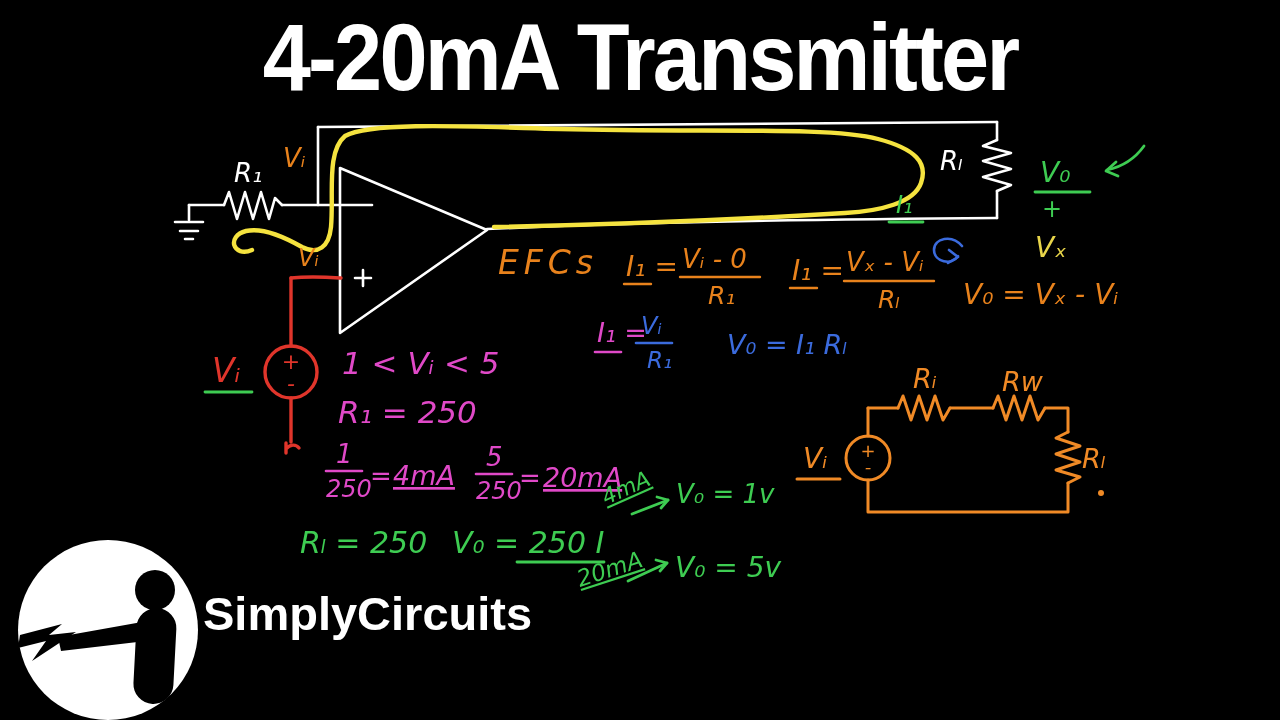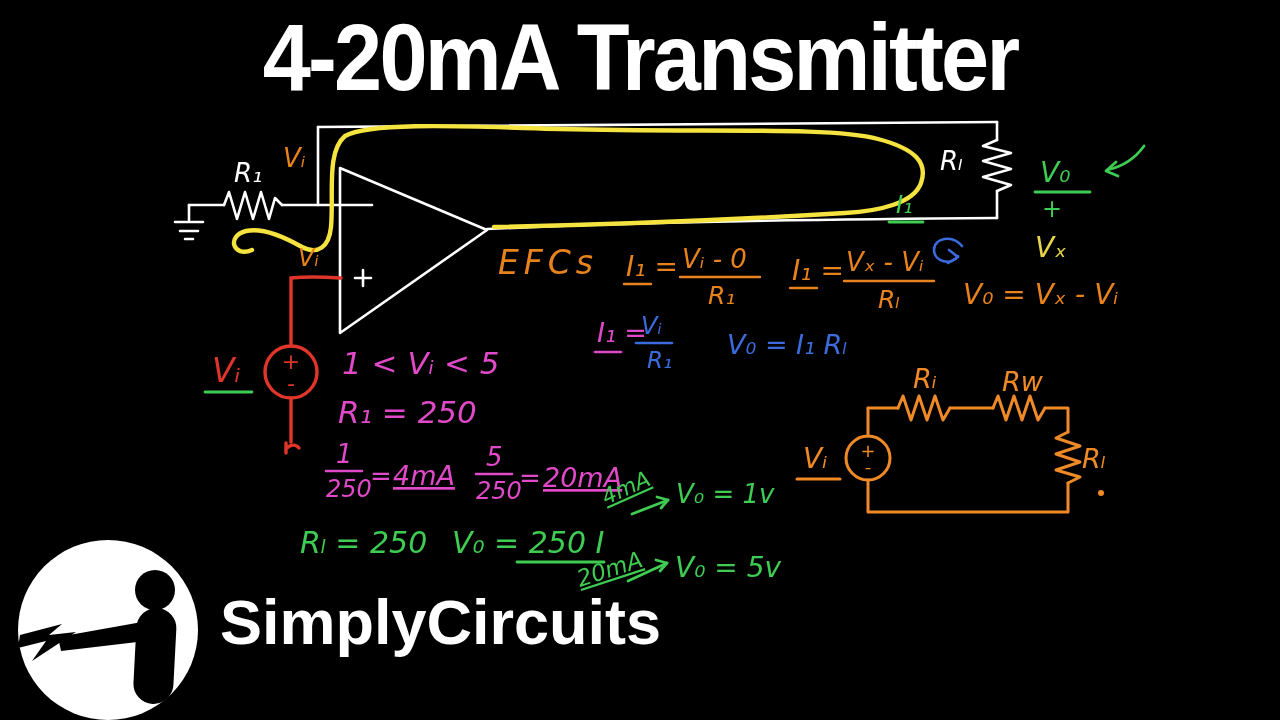--- a/index.html
+++ b/index.html
@@ -1,21 +1,21 @@
 <!DOCTYPE html>
 <html><head>
 <meta charset="utf-8">
 <style>
   html,body{margin:0;padding:0;background:#000;}
   .stage{position:relative;width:1156px;height:720px;background:#000;overflow:hidden;font-family:"DejaVu Sans",sans-serif;}
   .title{position:absolute;top:4px;left:0;width:1280px;text-align:center;color:#fff;
          font-family:"Liberation Sans",sans-serif;font-weight:700;font-size:94px;
          letter-spacing:-3px;transform:scaleX(0.92);transform-origin:50% 50%;white-space:nowrap;}
-  .brand{position:absolute;left:220px;top:586px;color:#fff;font-family:"Liberation Sans",sans-serif;
-         font-weight:700;font-size:63px;letter-spacing:0;white-space:nowrap;}
+  .brand{position:absolute;left:203px;top:586px;color:#fff;font-family:"Liberation Sans",sans-serif;
+         font-weight:700;font-size:47px;letter-spacing:0;white-space:nowrap;}
   .logo{position:absolute;left:8px;top:534px;width:200px;height:200px;}
   .board{position:absolute;left:0;top:0;width:1280px;height:720px;}
   svg text{font-family:"DejaVu Sans",sans-serif;font-style:italic;}
   .w{stroke:#fff;stroke-width:2.6;fill:none;stroke-linecap:round;stroke-linejoin:round}
   .y{stroke:#f5e33f;stroke-width:4.4;fill:none;stroke-linecap:round;stroke-linejoin:round}
   .r{stroke:#e0352b;stroke-width:3.4;fill:none;stroke-linecap:round;stroke-linejoin:round}
   .o{stroke:#f08a26;stroke-width:3;fill:none;stroke-linecap:round;stroke-linejoin:round}
   .gl{stroke:#3ecc52;stroke-width:2.8;fill:none;stroke-linecap:round;stroke-linejoin:round}
   .bl{stroke:#3b6bdd;stroke-width:2.6;fill:none;stroke-linecap:round;stroke-linejoin:round}
   .ml{stroke:#e049c8;stroke-width:2.6;fill:none;stroke-linecap:round;stroke-linejoin:round}

